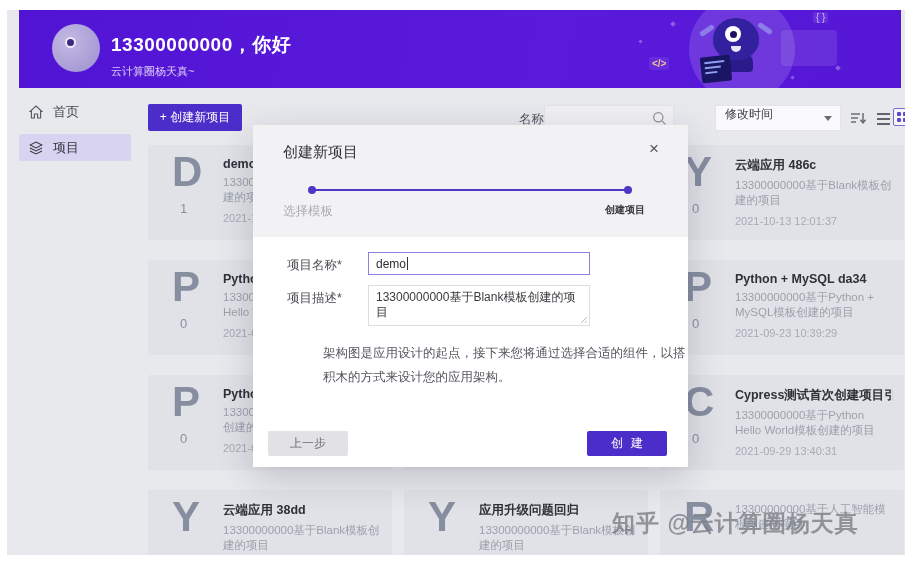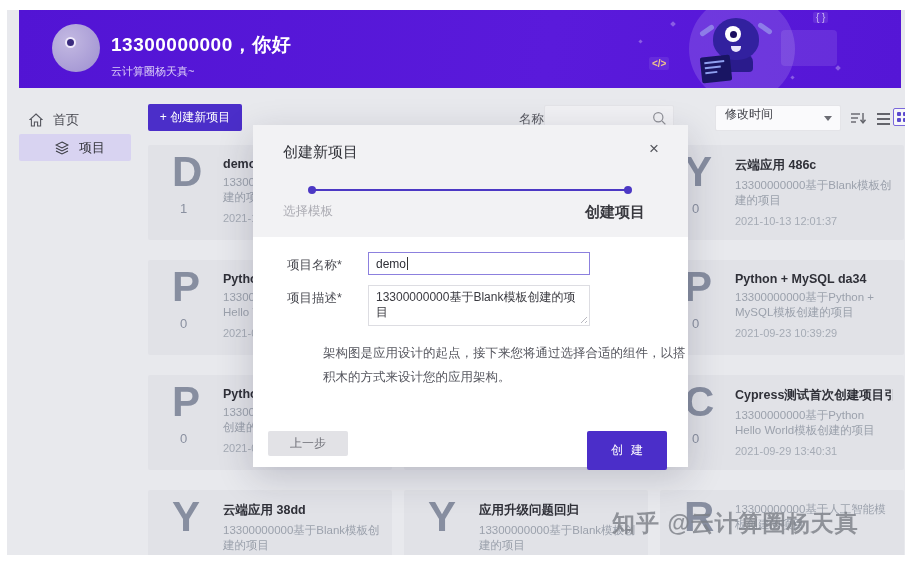--- a/index.html
+++ b/index.html
@@ -76,35 +76,35 @@
   
   .modal { position:absolute; left:246px; top:115px; width:435px; height:342px; background:#fff;
            box-shadow:0 10px 34px rgba(30,30,60,.20); z-index:10; }
   .m-head { position:absolute; left:0; top:0; width:100%; height:112px; background:#F2F2F4; }
   .m-title { position:absolute; left:30px; top:18px; font-size:15px; font-weight:500; color:#313238; }
   .m-close { position:absolute; right:22px; top:12px; font-size:17px; color:#55565C; cursor:pointer;
              width:24px; height:24px; text-align:center; line-height:24px; }
   .step-line { position:absolute; left:59px; top:64px; width:316px; height:2px; background:#4C38C4; }
   .step-dot { position:absolute; top:61px; width:8px; height:8px; border-radius:50%; background:#4C38C4; }
   .step-lab-l { position:absolute; left:30px; top:78px; font-size:12.5px; color:#ABABB2; }
-  .step-lab-r { position:absolute; right:43px; top:78px; font-size:15px; font-weight:600; color:#38383E; }
+  .step-lab-r { position:absolute; right:43px; top:78px; font-size:10px; font-weight:600; color:#38383E; }
 
   .f-label { position:absolute; left:34px; font-size:12.5px; color:#4A4B52; }
   .f-input { position:absolute; left:115px; top:127px; width:222px; height:23px; border:1px solid #8C80DE;
              background:#fff; font-size:12px; color:#2E2F36; padding:2px 7px; display:flex; align-items:center; }
   .caret-line { display:inline-block; width:1px; height:13px; background:#333; margin-left:1px; }
   .f-area { position:absolute; left:115px; top:160px; width:222px; height:41px; border:1px solid #DDDDE2;
             background:#fff; font-size:12px; color:#3A3A40; padding:4px 7px; line-height:15px; }
   .resize-h { position:absolute; right:2px; bottom:2px; width:9px; height:9px;
               background:repeating-linear-gradient(135deg, transparent 0 2px, #B9B9C0 2px 3px);
               clip-path:polygon(100% 0,100% 100%,0 100%); }
   .m-para { position:absolute; left:34px; top:216px; width:368px; font-size:12.5px; color:#55565E; line-height:24px;margin-left:36px; }
   .btn-prev { position:absolute; left:15px; top:306px; width:80px; height:25px; background:#E2E2E6;
               color:#6B6C74; border:none; border-radius:2px; font-size:12px; cursor:pointer; }
-  .btn-ok { position:absolute; left:334px; top:306px; width:80px; height:39px; background:#4B2EC9;
+  .btn-ok { position:absolute; left:334px; top:306px; width:80px; height:25px; background:#4B2EC9;
             color:#fff; border:none; border-radius:2px; font-size:12px; letter-spacing:8px; text-indent:8px; cursor:pointer; }
 
   .watermark { position:absolute; left:605px; top:498px; z-index:20; font-size:23px; font-weight:600;
                color:rgba(125,128,136,.82); white-space:nowrap; letter-spacing:1px; }
 </style>
 </head>
 <body>
 
 <div class="stage">
   <div class="page">
@@ -134,27 +134,27 @@
           </div>
         <span class="deco-code">&lt;/&gt;</span>
         <span class="deco-brace">{ }</span>
         <i class="spark" style="left:40px;top:12px;"></i>
         <i class="spark" style="left:8px;top:30px;width:3px;height:3px;"></i>
         <i class="spark" style="left:205px;top:56px;"></i>
         <i class="spark" style="left:160px;top:66px;width:3px;height:3px;"></i>
       </div>
     </div>
 
-    <div class="side-item" style="top:96px;">
+    <div class="side-item" style="top:88px;">
       <svg width="14" height="14" viewBox="0 0 14 14">
         <path d="M7 1 L13 6.5 L11.6 6.5 L11.6 13 L8.6 13 L8.6 9 L5.4 9 L5.4 13 L2.4 13 L2.4 6.5 L1 6.5 Z" fill="none" stroke="#55565E" stroke-width="1.1"></path>
       </svg>
       <span>首页</span>
     </div>
-    <div class="side-item active" style="top:124px;justify-content:center;">
+    <div class="side-item active" style="top:124px;">
       <svg width="14" height="14" viewBox="0 0 14 14">
         <path d="M7 1 L13 4 L7 7 L1 4 Z" fill="none" stroke="#3A3B42" stroke-width="1.1"></path>
         <path d="M1 7 L7 10 L13 7" fill="none" stroke="#3A3B42" stroke-width="1.1"></path>
         <path d="M1 10 L7 13 L13 10" fill="none" stroke="#3A3B42" stroke-width="1.1"></path>
       </svg>
       <span>项目</span>
     </div>
 
     <button class="btn-create">+ 创建新项目</button>
     <span class="tb-label" style="left:512px;">名称</span>

